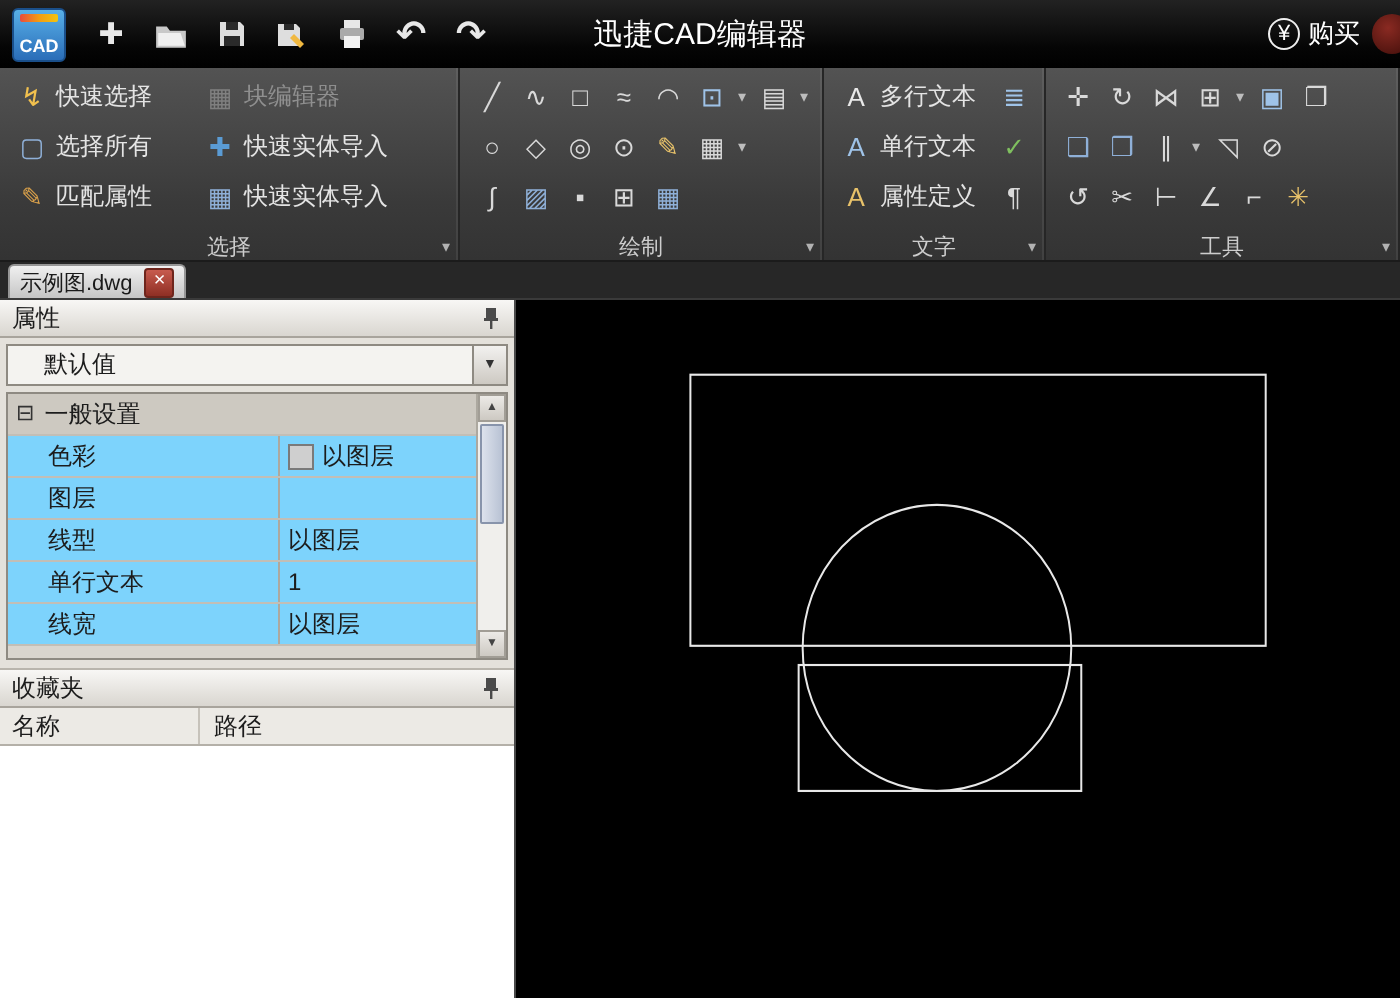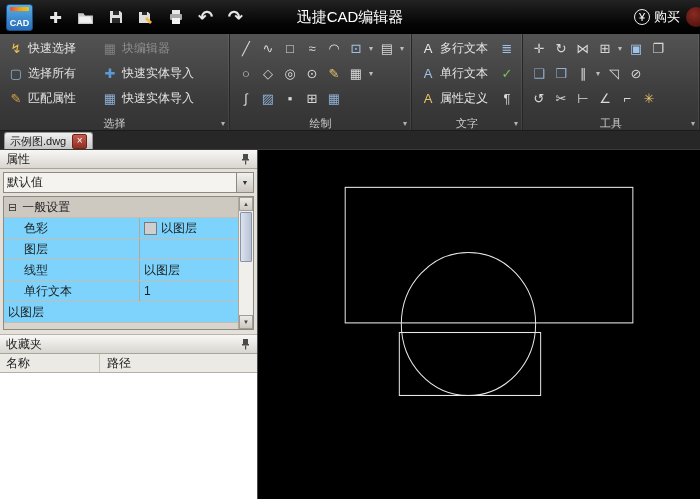--- a/index.html
+++ b/index.html
@@ -69,21 +69,21 @@
   
   .main{flex:1;display:flex;min-height:0}
   .left-panel{width:258px;flex:0 0 258px;background:#e4e1db;display:flex;flex-direction:column;
         border-right:1px solid #4a4a4a;font-size:12px;color:#1c1c1c;box-sizing:border-box}
   .panel-header{height:18px;flex:0 0 18px;background:linear-gradient(#f8f7f5,#d9d6d0);
         border-bottom:1px solid #a8a49c;display:flex;align-items:center;justify-content:space-between;
         padding:0 6px}
   .panel-header.fav{margin-top:4px;border-top:1px solid #b9b5ad}
   .pin{width:11px;height:12px}
   .combo{height:19px;flex:0 0 19px;margin:3px;background:#f4f3f0;border:1px solid #8e8a82;
-        display:flex;align-items:center;justify-content:space-between;padding-left:3px}
+        display:flex;align-items:center;justify-content:space-between;padding-left:18px}
   .combo-btn{width:16px;height:100%;background:linear-gradient(#f2f1ef,#cdc9c2);
         border-left:1px solid #8e8a82;display:flex;align-items:center;justify-content:center;
         font-size:7px;color:#333}
   .grid-wrap{position:relative;flex:0 0 132px;border:1px solid #8e8a82;margin:0 3px;background:#d9d5ce}
   .pgrid{position:absolute;left:0;top:0;bottom:0;right:15px;overflow:hidden}
   .prow{height:21px;display:flex;align-items:center;border-bottom:1px solid #c2beb6;
         background:#7dd3fc;box-sizing:border-box}
   .prow.section{background:#cdc9c1;gap:5px;padding-left:4px}
   .collapse{font-size:11px;color:#333;line-height:1}
   .pname{width:136px;min-width:136px;padding-left:20px;border-right:1px solid #aca89f;height:100%;
@@ -414,20 +414,21 @@
                 <span>以图层</span>
               </span>
           </div>
           <div class="prow">
             <span class="pname">单行文本</span>
             <span class="pval">
                 <span>1</span>
               </span>
           </div>
           <div class="prow">
+            <span class="pname">线宽</span>
             <span class="pval">
                 <span>以图层</span>
               </span>
           </div>
         </div>
         <div class="vscroll">
           <div class="sb-btn">▲</div>
           <div class="sb-thumb"></div>
           <div class="sb-btn down">▼</div>
         </div>

